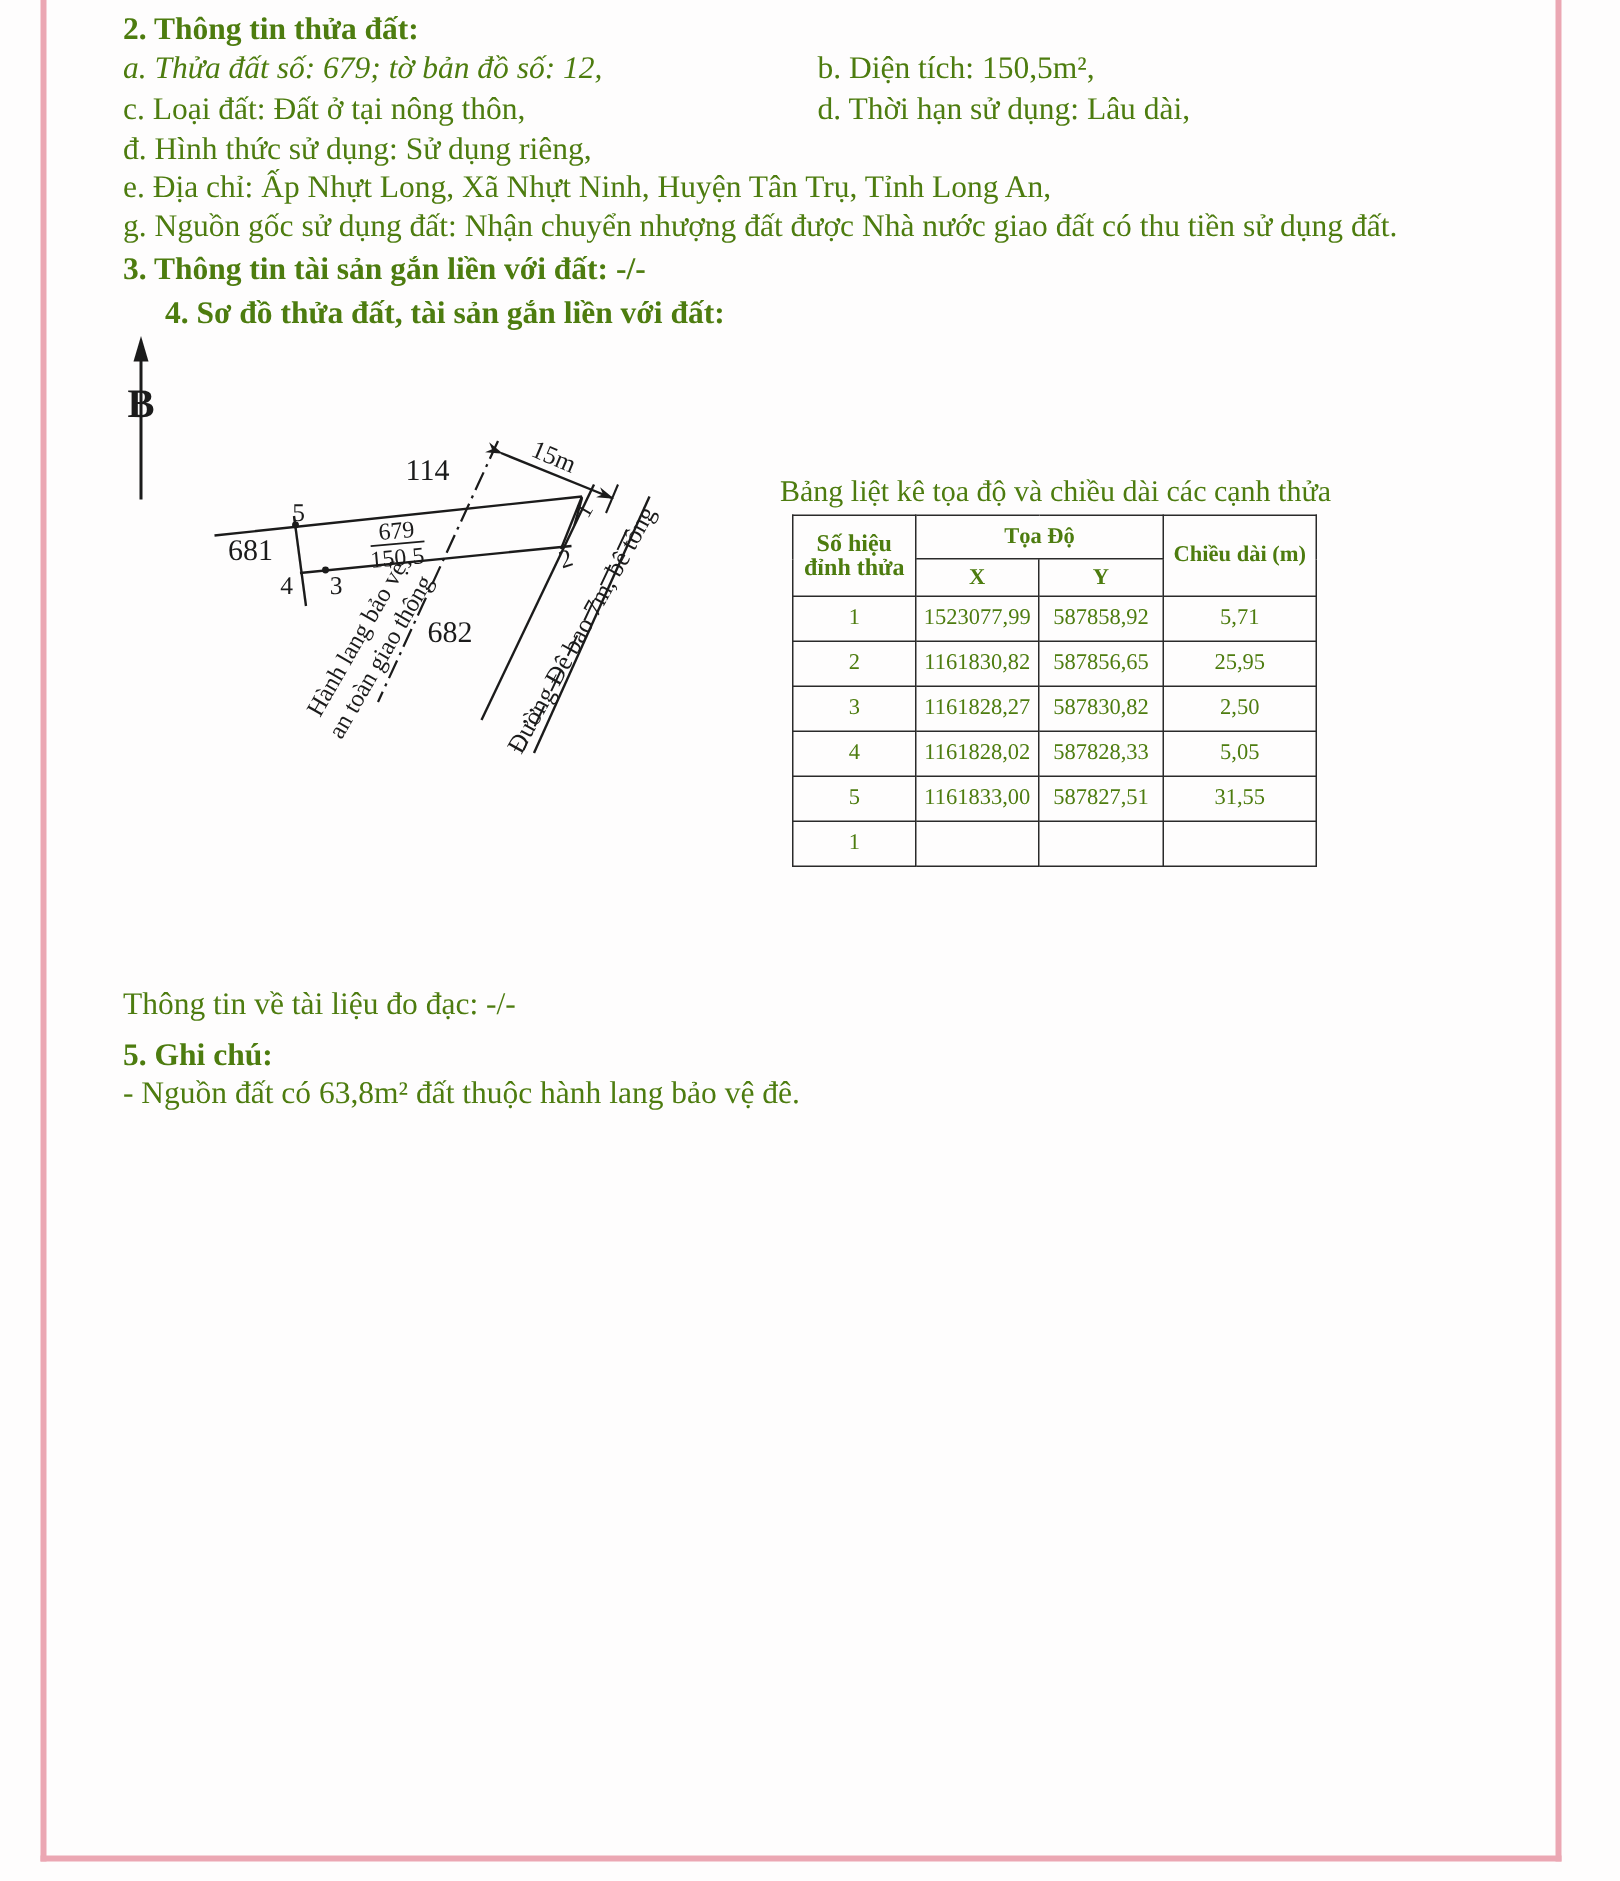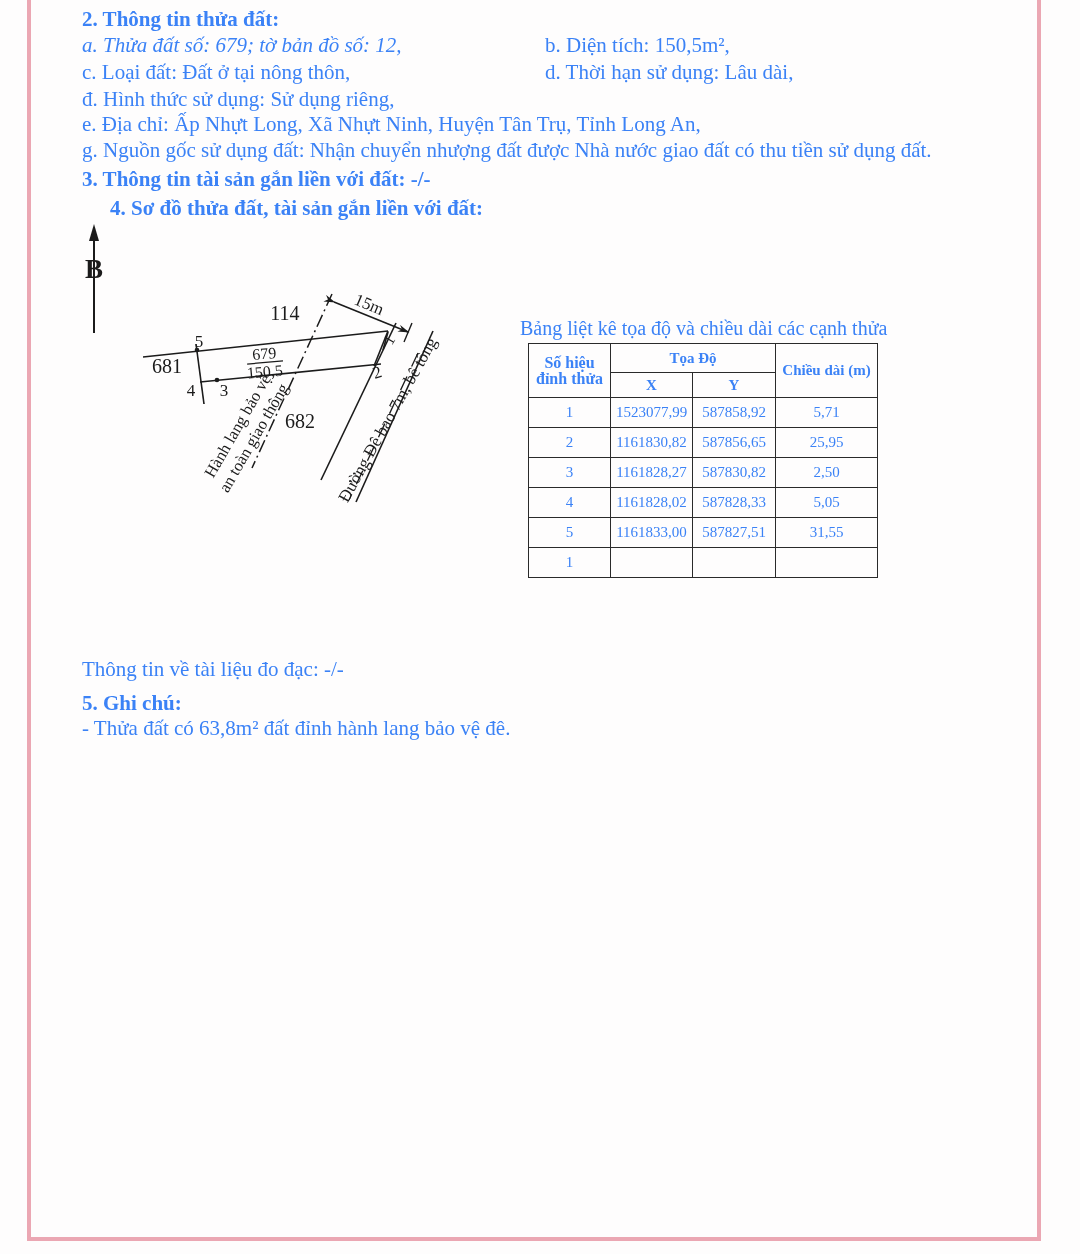--- a/index.html
+++ b/index.html
@@ -1,17 +1,17 @@
 <!DOCTYPE html>
 <html><head>
 <meta charset="utf-8">
 <style>
   html,body{margin:0;padding:0;background:#ffffff;}
   .page{position:relative;width:1080px;height:1254px;background:#fefdfd;
-        font-family:"Liberation Serif","DejaVu Serif",serif;color:#3b82f6;overflow:hidden;}
+        font-family:"Liberation Serif","DejaVu Serif",serif;color:#4d7c0f;overflow:hidden;}
   .abs{position:absolute;}
   .txt{position:absolute;font-size:21px;white-space:nowrap;line-height:26px;}
   .bold{font-weight:bold;}
   .frame{position:absolute;background:#eba7b3;}
   .tbl-title{position:absolute;left:520px;top:317px;width:360px;text-align:right;
              font-size:20px;font-weight:normal;white-space:nowrap;}
   table.coords{position:absolute;left:528px;top:343px;border-collapse:collapse;
                font-size:15px;table-layout:fixed;}
   table.coords td,table.coords th{border:1.5px solid #2a2a2a;text-align:center;
                padding:0;vertical-align:middle;font-weight:normal;}
@@ -156,15 +156,15 @@
         <td>1</td>
           <td></td>
           <td></td>
           <td></td>
       </tr>
     </tbody>
   </table>
 
   <div class="txt" style="left:82px;top:656px;">Thông tin về tài liệu đo đạc: -/-</div>
   <div class="txt bold" style="left:82px;top:690px;">5. Ghi chú:</div>
-  <div class="txt" style="left:82px;top:715px;">- Thửa đất có 63,8m² đất đỉnh hành lang bảo vệ đê.</div>
+  <div class="txt" style="left:82px;top:715px;">- Nguồn đất có 63,8m² đất thuộc hành lang bảo vệ đê.</div>
 
 </div>
 
 </body></html>

